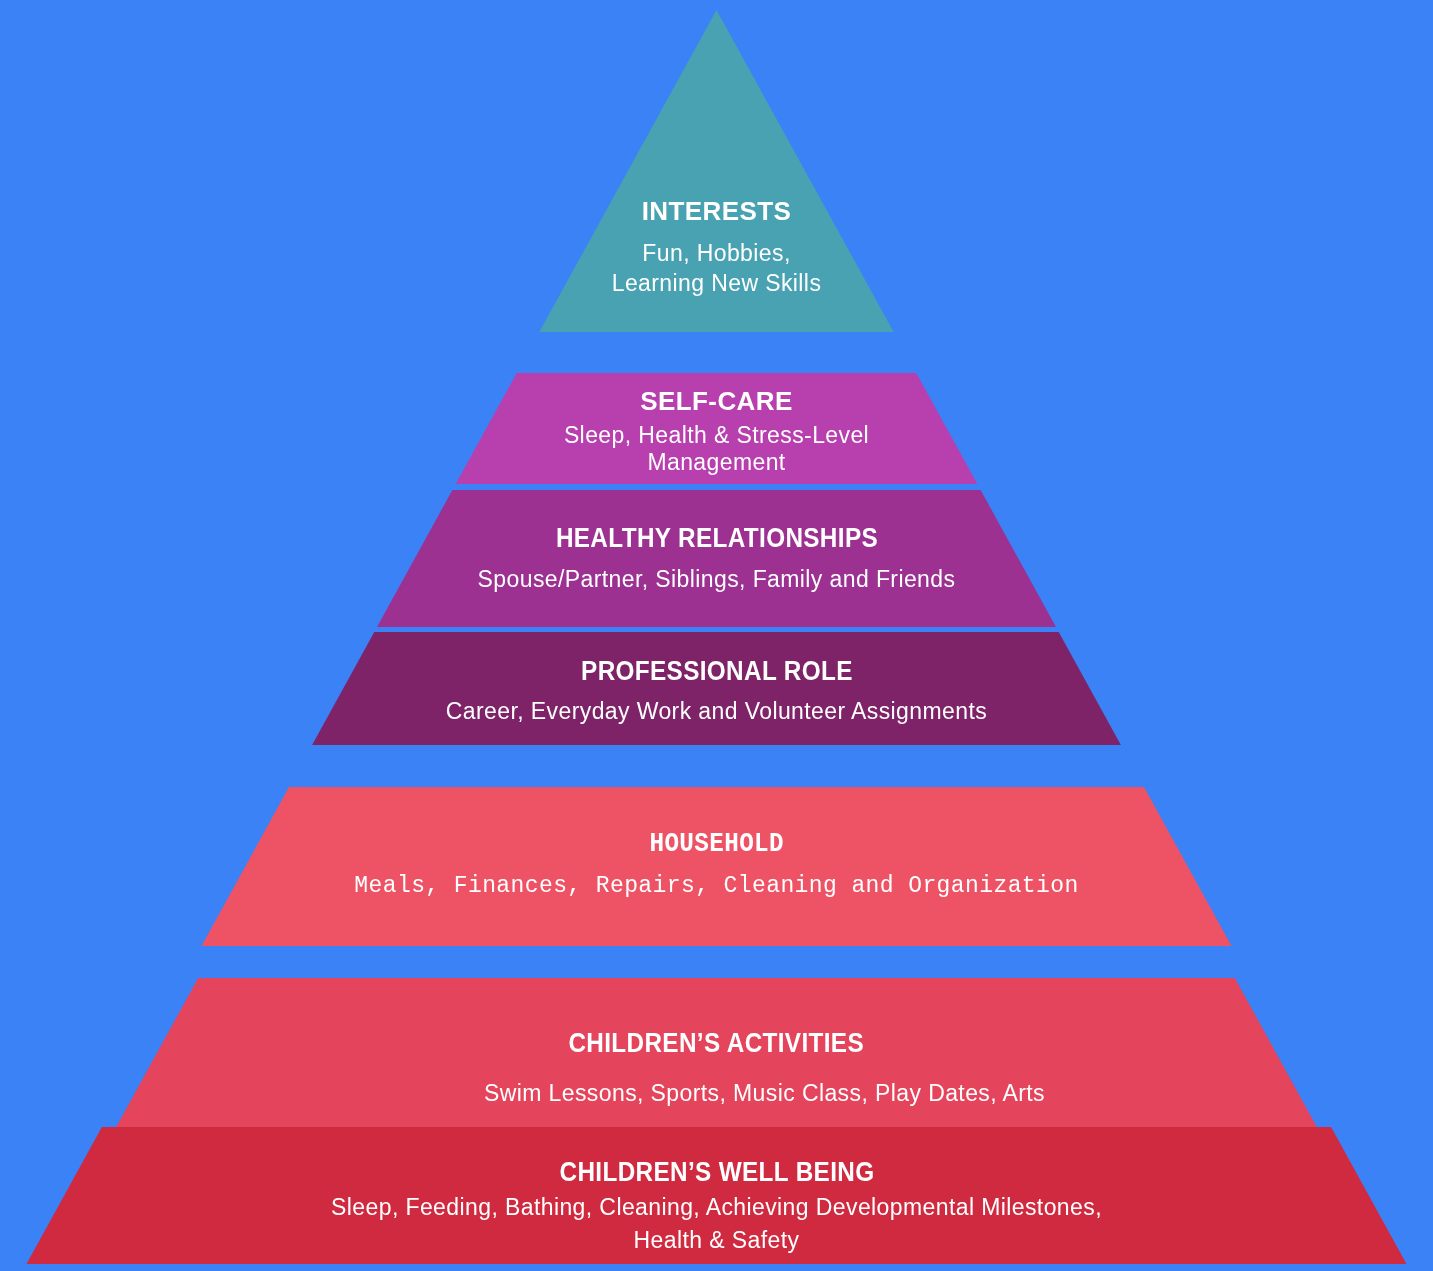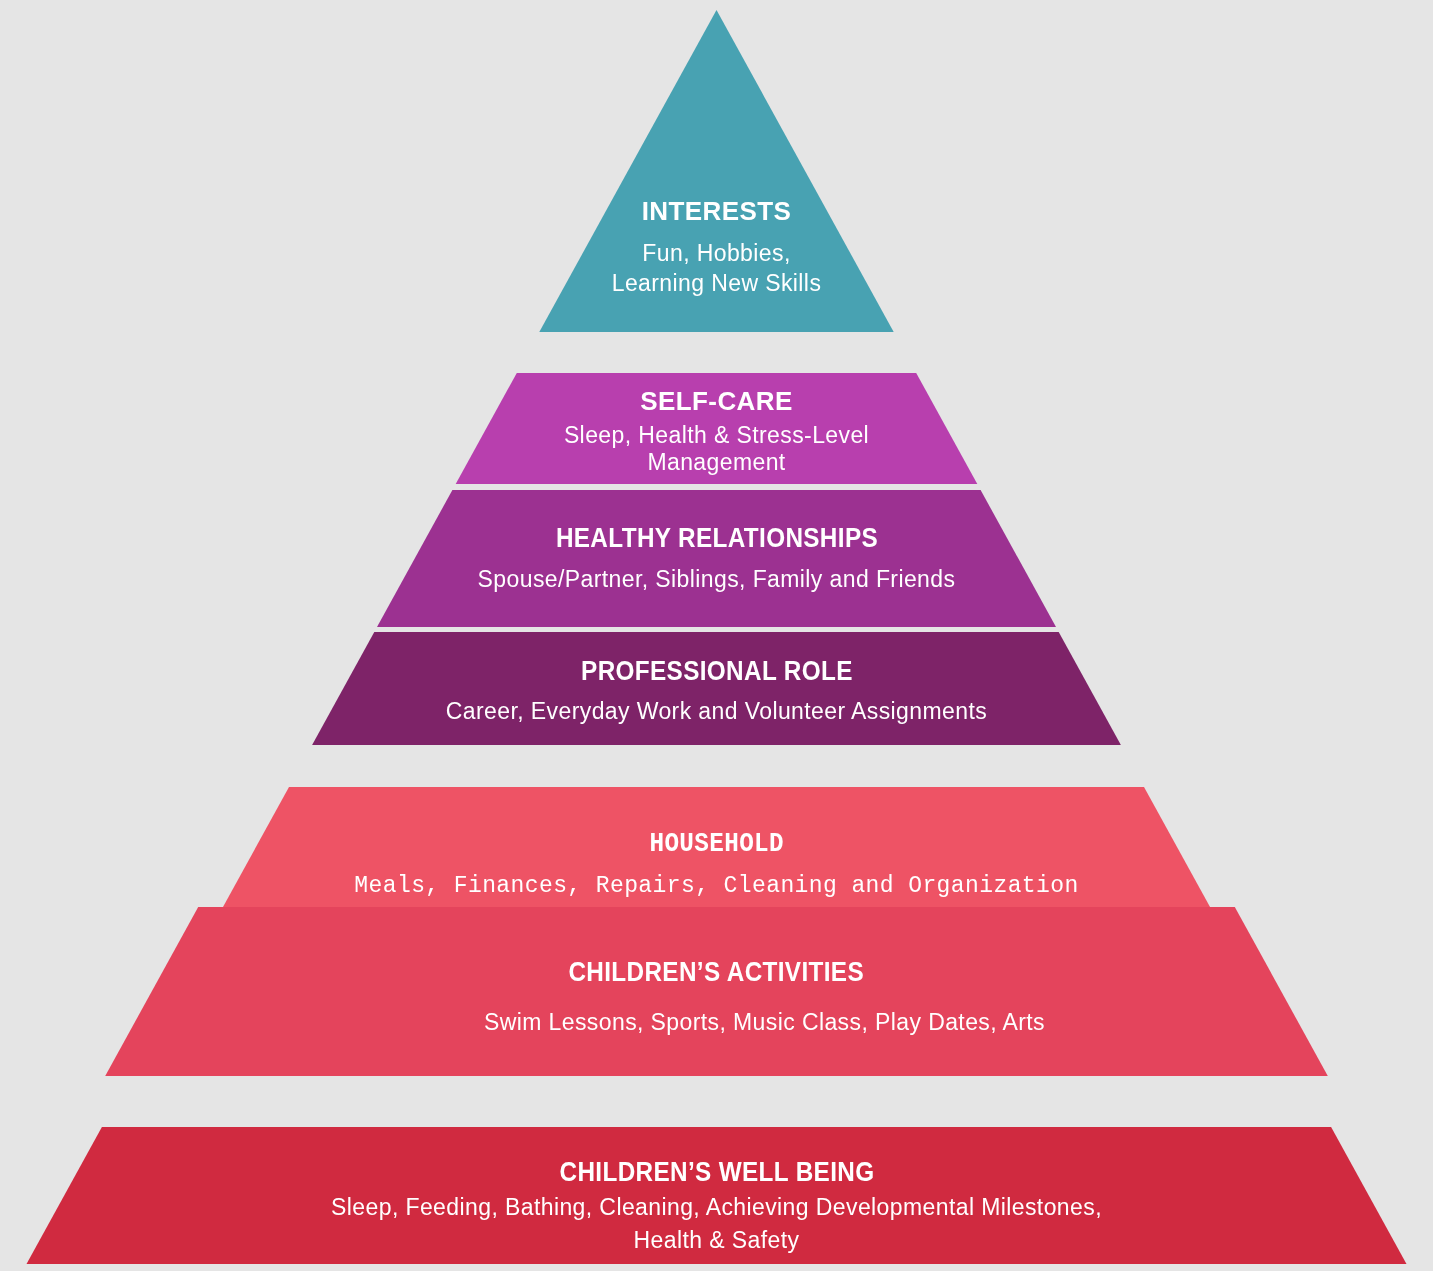--- a/index.html
+++ b/index.html
@@ -1,36 +1,36 @@
 <!DOCTYPE html>
 <html><head>
 <meta charset="utf-8">
 <style>
   html, body { margin: 0; padding: 0; background: #ffffff; }
   .stage {
     position: relative;
     width: 1433px;
     height: 1271px;
-    background: #e5e5e5;
+    background: #3b82f6;
     font-family: "Liberation Sans", "DejaVu Sans", sans-serif;
     overflow: hidden;
   }
   .band {
     position: absolute;
     left: 0;
     width: 1433px;
     color: #ffffff;
   }
   
   .band.l1 { top: 10px;   height: 322px; clip-path: polygon(716.5px 0px, 893.7px 322px, 539.3px 322px); }
   .band.l2 { top: 373px;  height: 111px; clip-path: polygon(516.8px 0px, 916.2px 0px, 977.3px 111px, 455.7px 111px); }
   .band.l3 { top: 490px;  height: 137px; clip-path: polygon(452.4px 0px, 980.6px 0px, 1056px 137px, 377px 137px); }
   .band.l4 { top: 632px;  height: 113px; clip-path: polygon(374.3px 0px, 1058.7px 0px, 1120.9px 113px, 312.1px 113px); }
   .band.l5 { top: 787px;  height: 159px; clip-path: polygon(289px 0px, 1144px 0px, 1231.5px 159px, 201.5px 159px); }
-  .band.l6 { top: 907px;  height: 210px; clip-path: polygon(198.2px 0px, 1234.8px 0px, 1327.8px 169px, 105.2px 169px); }
+  .band.l6 { top: 978px;  height: 210px; clip-path: polygon(198.2px 0px, 1234.8px 0px, 1327.8px 169px, 105.2px 169px); }
   .band.l7 { top: 1127px; height: 137px; clip-path: polygon(101.9px 0px, 1331.1px 0px, 1406.5px 137px, 26.5px 137px); }
 
   .band .title, .band .subtitle {
     position: absolute;
     left: 0;
     width: 100%;
     text-align: center;
     white-space: pre;
   }
   .title {

